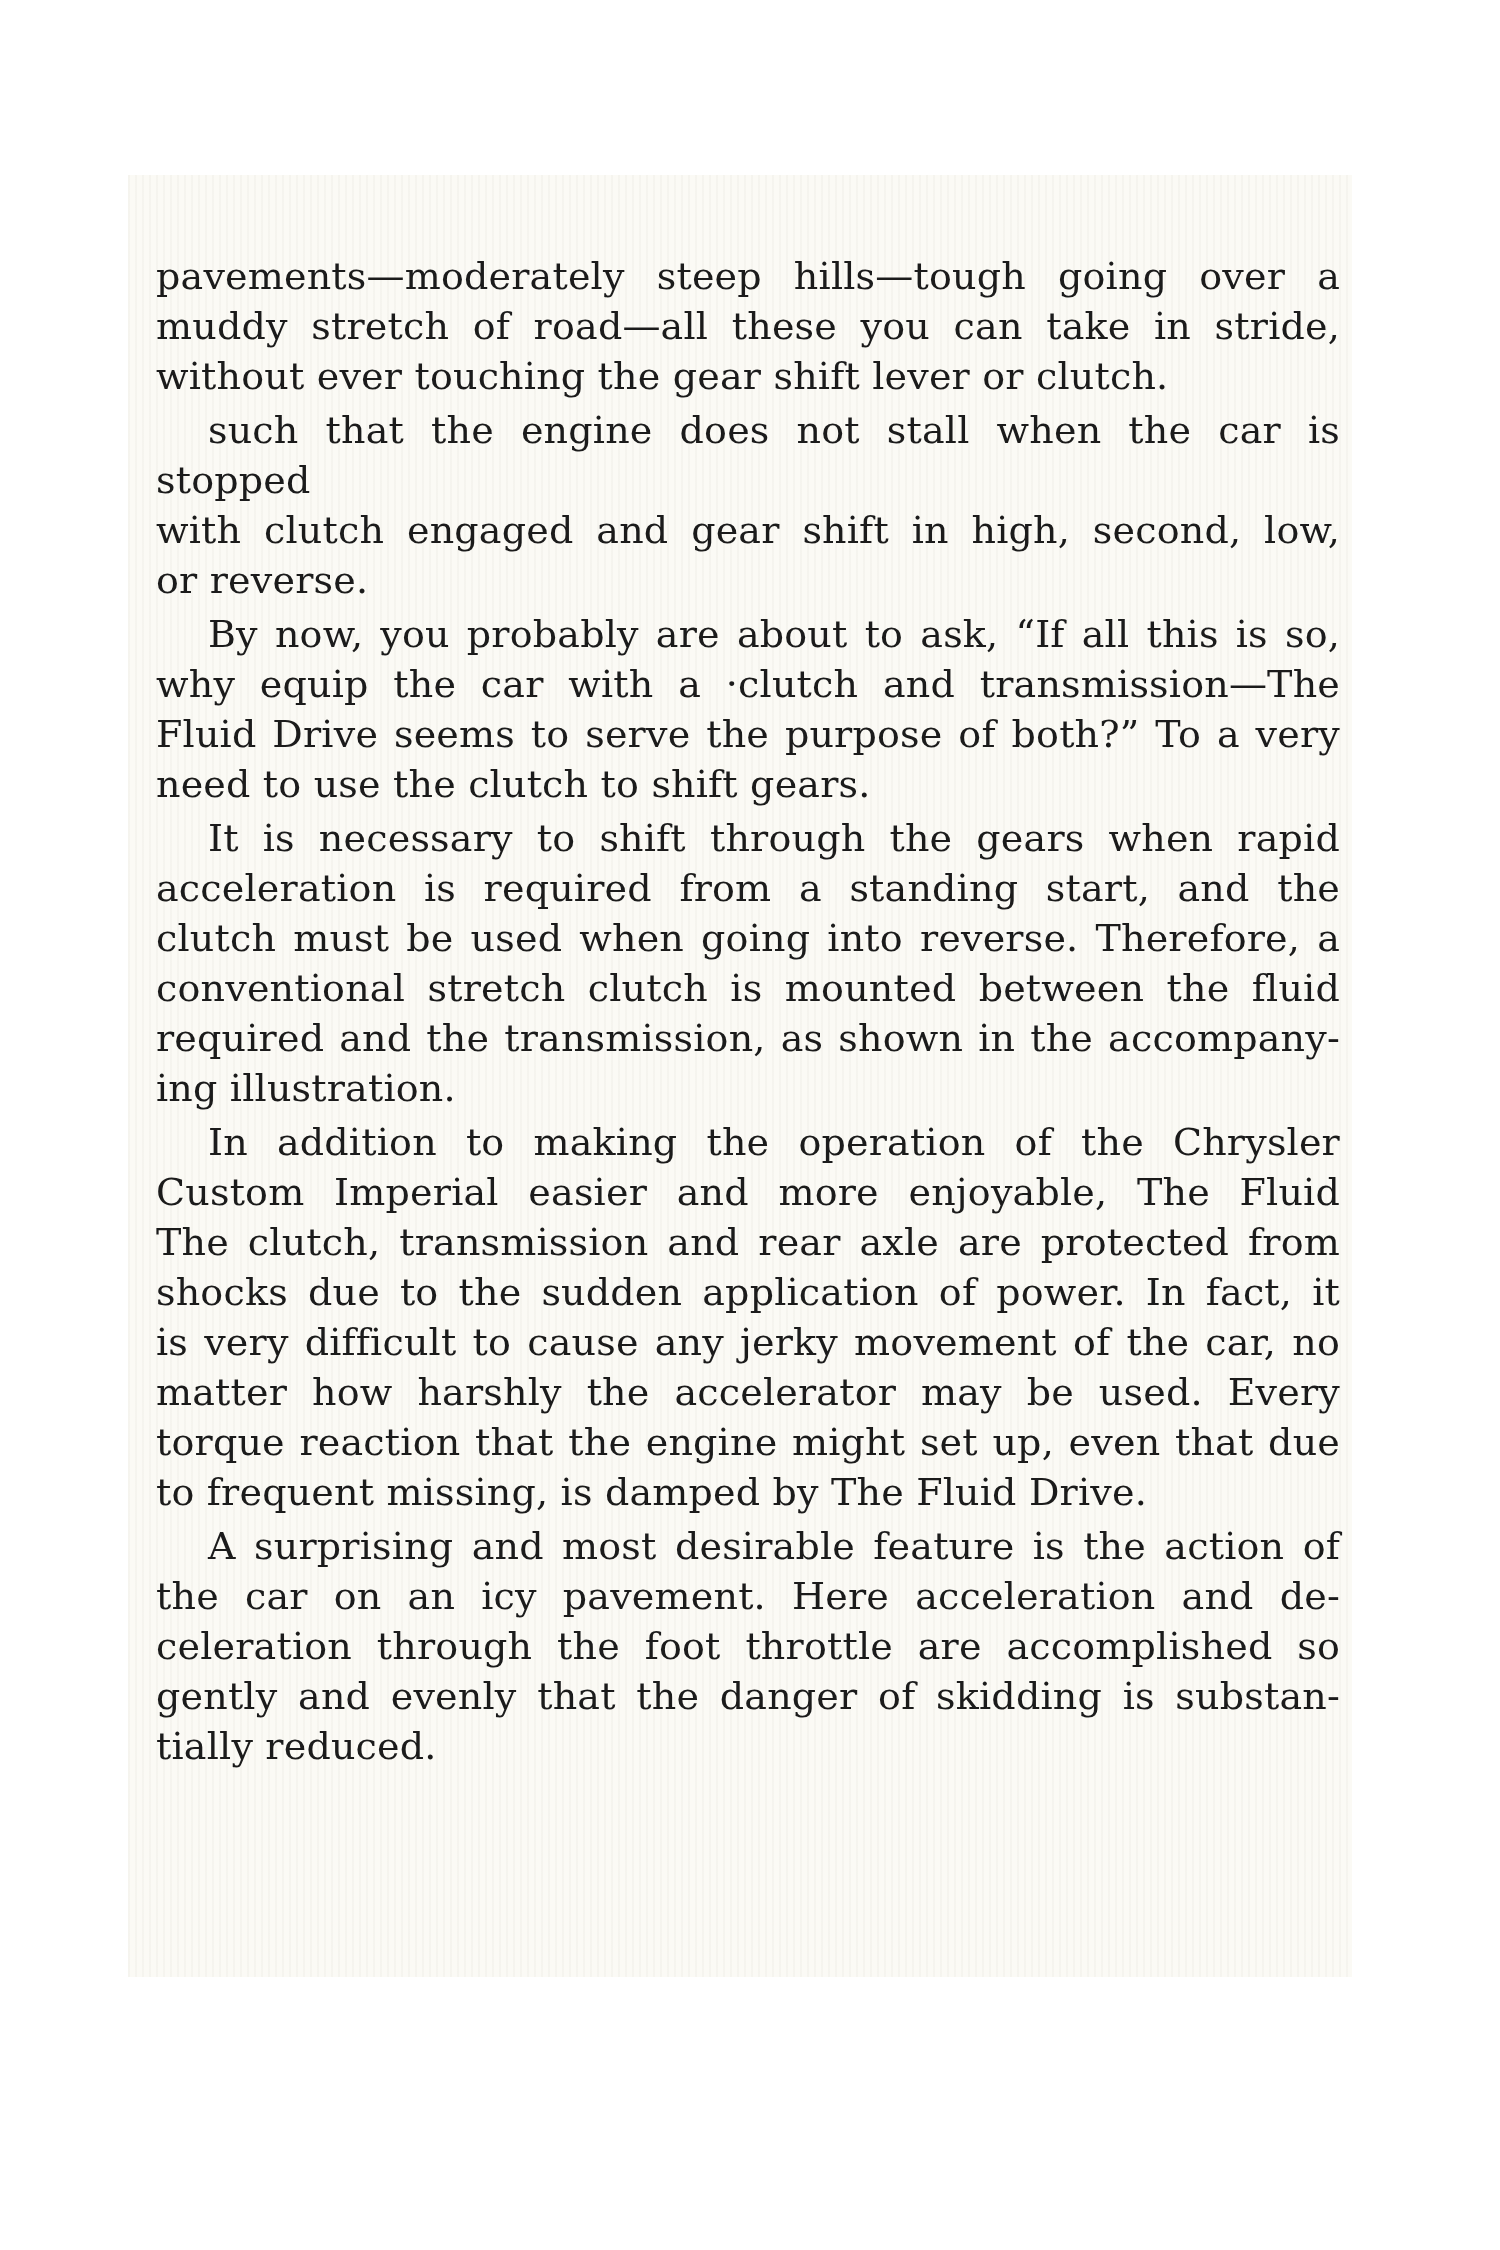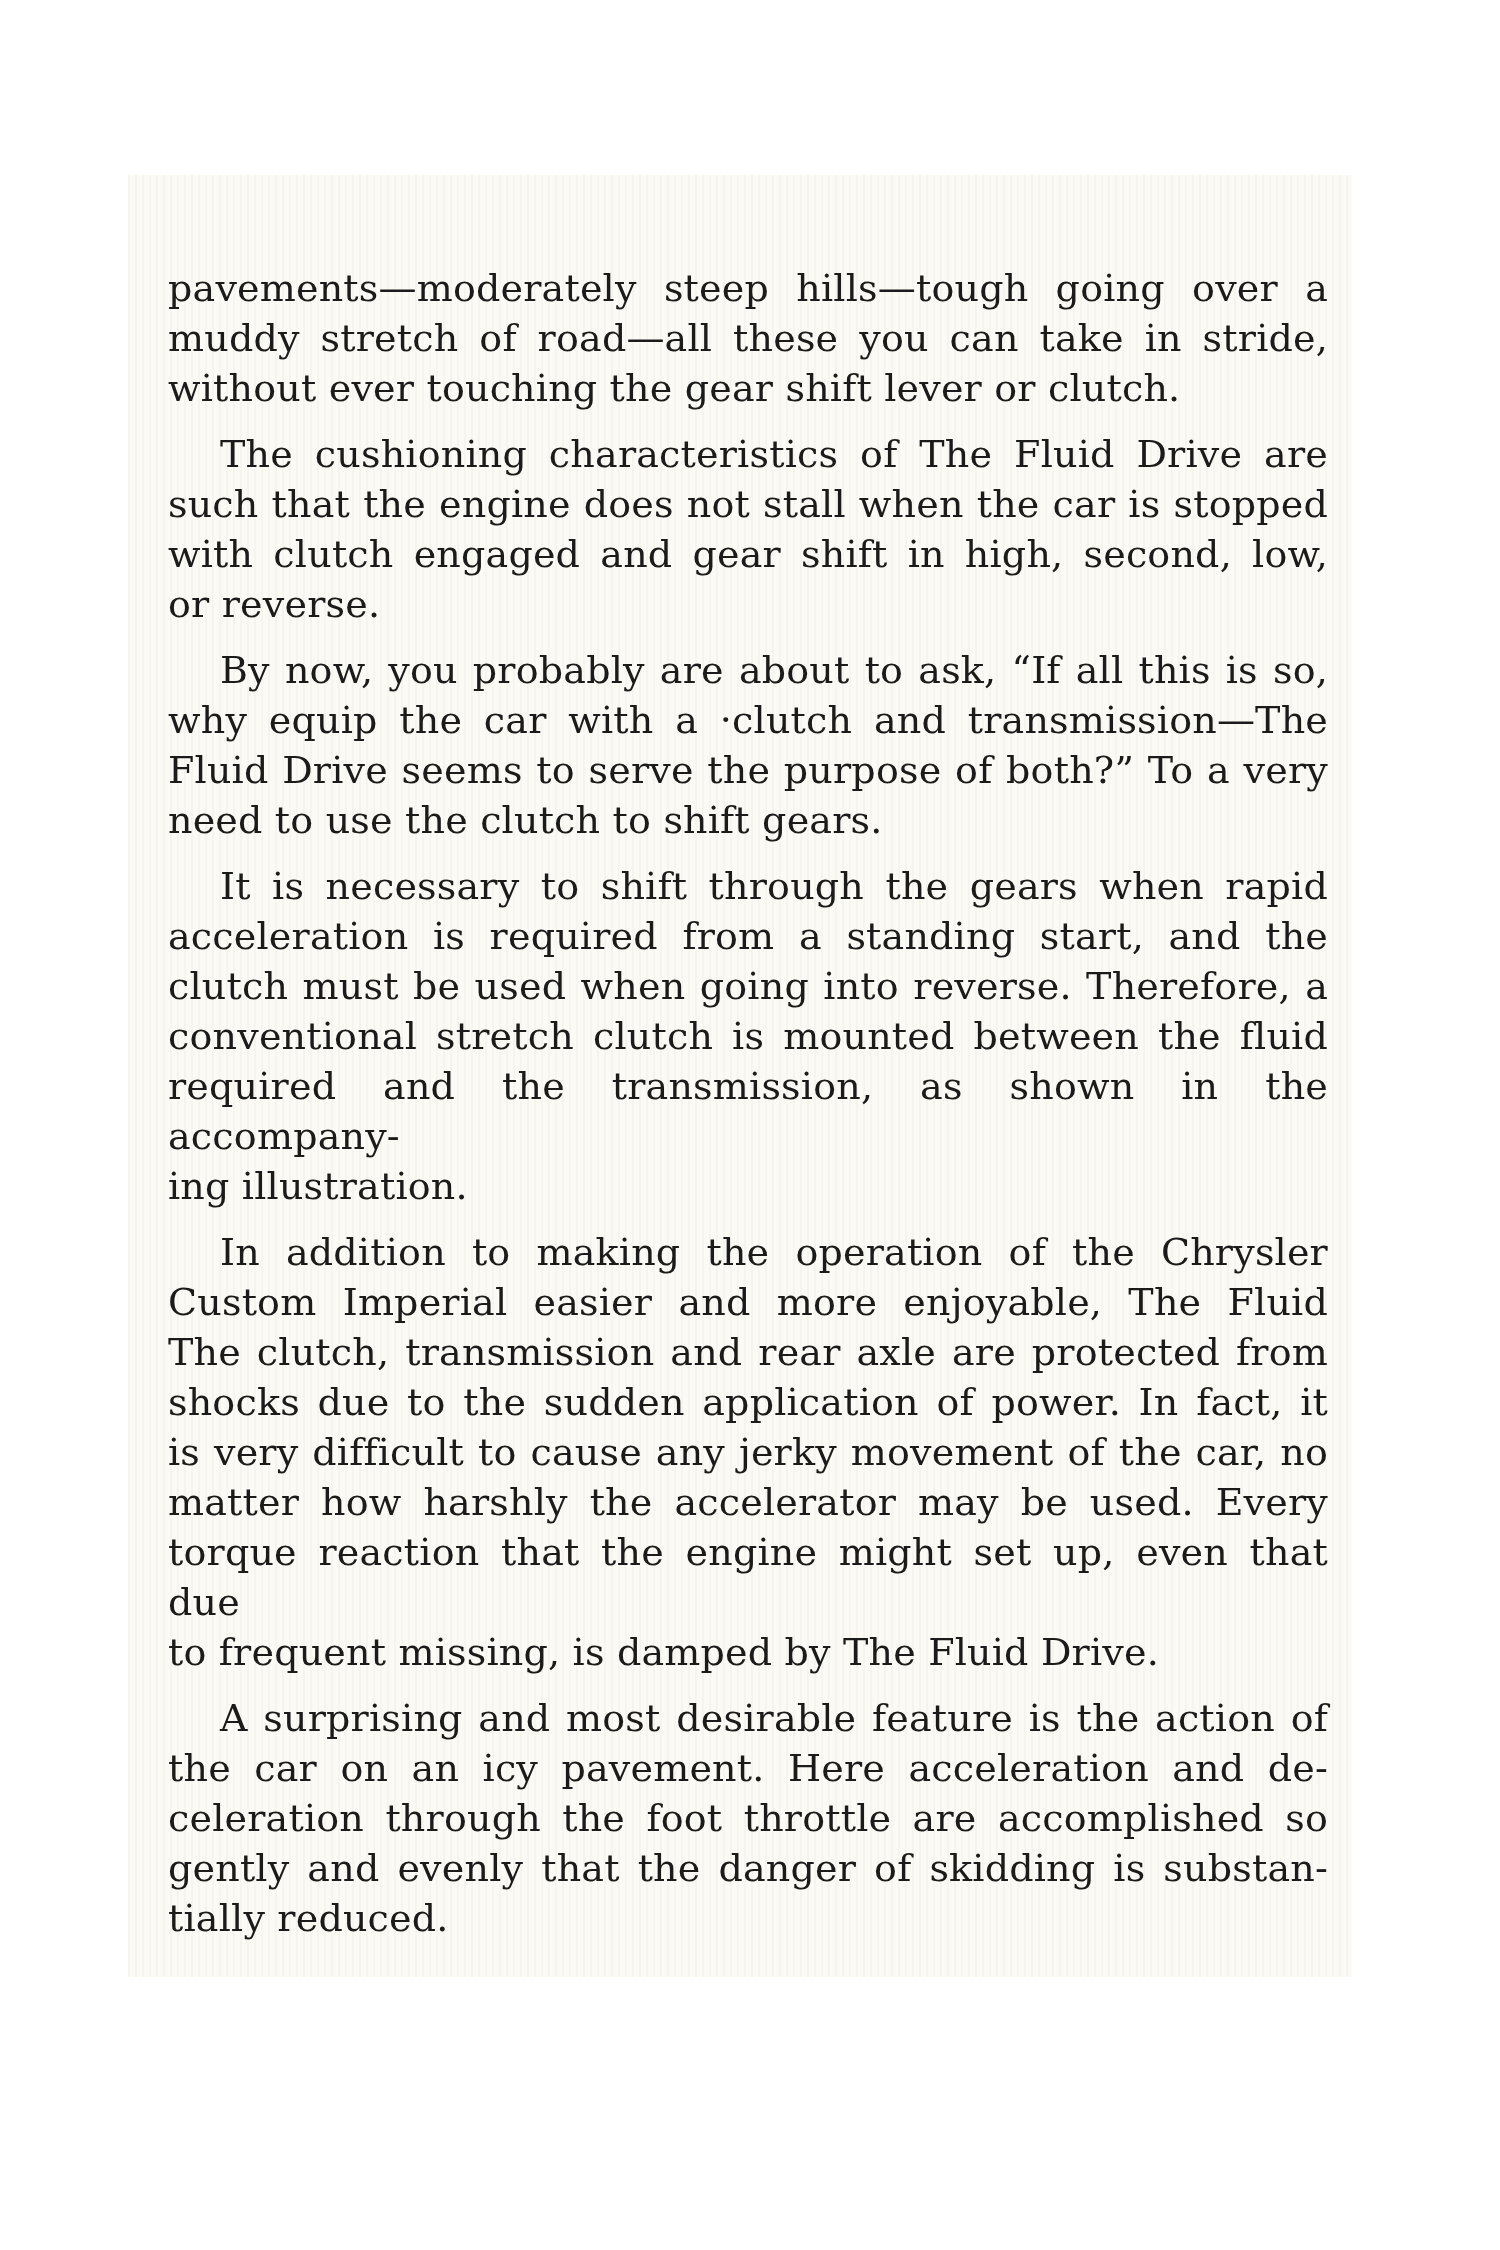--- a/index.html
+++ b/index.html
@@ -29,21 +29,21 @@
       rgba(0, 0, 0, 0) 7px
     );
   }
   .textblock {
     position: absolute;
     left: 24px;
     top: 72px;
     width: 1192px;
   }
   .para {
-    margin: 16px;
+    margin: 4px;
     padding: 0;
   }
   .line {
     font-size: 38px;
     line-height: 50px;
     color: #1b1b1b;
     text-align: justify;
     text-align-last: justify;
     letter-spacing: 0.2px;
   }
@@ -60,21 +60,20 @@
 <div class="scan">
   <div class="textblock">
 
     <div class="para">
       <div class="line">pavements—moderately steep hills—tough going over a</div>
       <div class="line">muddy stretch of road—all these you can take in stride,</div>
       <div class="line endline">without ever touching the gear shift lever or clutch.</div>
     </div>
 
     <div class="para indent">
-      <div class="line">The cushioning characteristics of The Fluid Drive are</div>
       <div class="line">such that the engine does not stall when the car is stopped</div>
       <div class="line">with clutch engaged and gear shift in high, second, low,</div>
       <div class="line endline">or reverse.</div>
     </div>
 
     <div class="para indent">
       <div class="line">By now, you probably are about to ask, “If all this is so,</div>
       <div class="line">why equip the car with a ·clutch and transmission—The</div>
       <div class="line">Fluid Drive seems to serve the purpose of both?” To a very</div>
       <div class="line endline">need to use the clutch to shift gears.</div>

